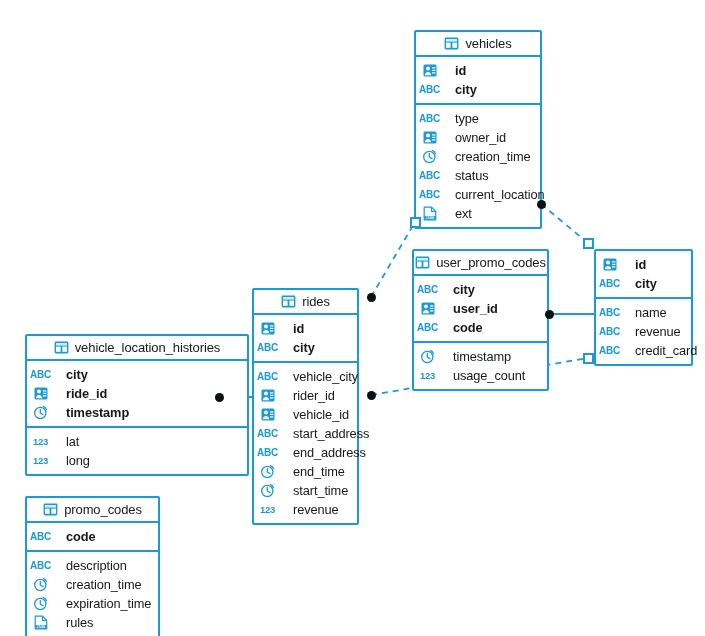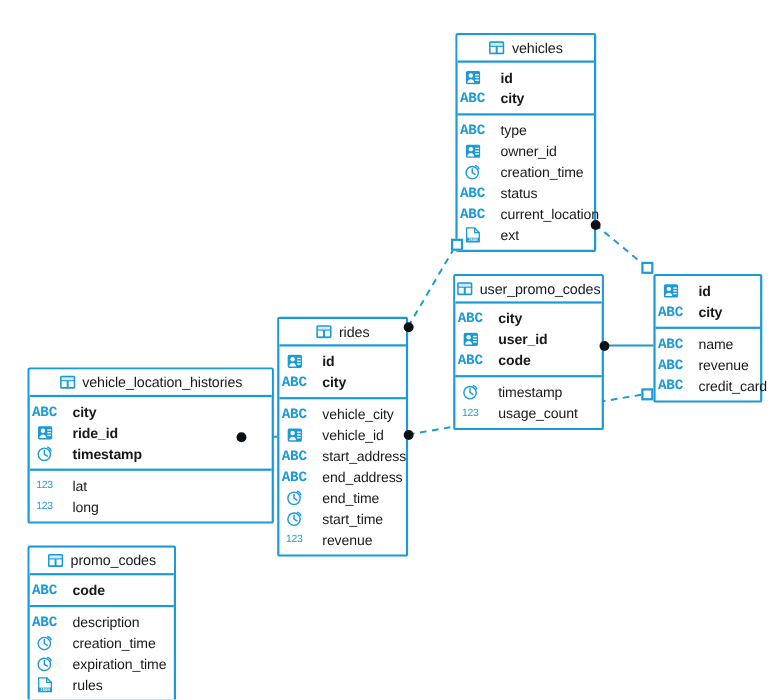--- a/index.html
+++ b/index.html
@@ -88,31 +88,31 @@
     flex: 0 0 auto;
     display: inline-flex;
     align-items: center;
     justify-content: center;
     width: 15px;
     height: 15px;
   }
   .icon svg { display: block; }
 
   .icon-abc {
-    font-family: Liberation Mono, monospace;
-    font-size: 13px;
+    font-family: Liberation Sans, sans-serif;
+    font-size: 10px;
     font-weight: 700;
     color: #1a9ad7;
     letter-spacing: -0.2px;
     line-height: 1;
   }
   .icon-num {
     font-family: "Liberation Sans", sans-serif;
     font-size: 9.5px;
-    font-weight: 400;
+    font-weight: 700;
     color: #1a9ad7;
     letter-spacing: -0.3px;
     line-height: 1;
   }
 
   
   .endpoint {
     position: absolute;
     pointer-events: none;
   }
@@ -305,21 +305,21 @@
         <div class="col-row">
           <span class="icon icon-abc">ABC</span>
           <span class="col-name">revenue</span>
         </div>
         <div class="col-row">
           <span class="icon icon-abc">ABC</span>
           <span class="col-name">credit_card</span>
         </div>
       </div>
     </div>
-    <div class="table-node" style="left: 252px; top: 288px; width: 119px;">
+    <div class="table-node" style="left: 252px; top: 288px; width: 107px;">
       <div class="table-header">
         <span class="icon">
           <svg width="15" height="13" viewBox="0 0 15 13">
             <rect x="0.6" y="0.6" width="13.8" height="11.8" rx="1.4" fill="#1a9ad7"></rect>
             <rect x="2" y="2" width="11" height="2.6" fill="#cfeefb"></rect>
             <rect x="2" y="5.6" width="4.6" height="5.2" fill="#ffffff"></rect>
             <rect x="8.4" y="5.6" width="4.6" height="5.2" fill="#ffffff"></rect>
           </svg>
         </span>
         <span class="table-title">rides</span>
@@ -340,20 +340,33 @@
         </div>
         <div class="col-row">
           <span class="icon icon-abc">ABC</span>
           <span class="col-name">city</span>
         </div>
       </div>
       <div class="col-section">
         <div class="col-row">
           <span class="icon icon-abc">ABC</span>
           <span class="col-name">vehicle_city</span>
+        </div>
+        <div class="col-row">
+          <span class="icon">
+            <svg width="14" height="13" viewBox="0 0 14 13">
+              <rect x="0.5" y="0.5" width="13" height="12" rx="1.5" fill="#1a9ad7"></rect>
+              <circle cx="5" cy="4.6" r="2" fill="#ffffff"></circle>
+              <path d="M1.8 11.2c0.3-2.1 1.7-3.1 3.2-3.1s2.9 1 3.2 3.1z" fill="#ffffff"></path>
+              <rect x="9" y="3.3" width="3.4" height="1.2" fill="#ffffff"></rect>
+              <rect x="9" y="5.8" width="3.4" height="1.2" fill="#ffffff"></rect>
+              <rect x="9" y="8.3" width="3.4" height="1.2" fill="#ffffff"></rect>
+            </svg>
+          </span>
+          <span class="col-name">rider_id</span>
         </div>
         <div class="col-row">
           <span class="icon">
             <svg width="14" height="13" viewBox="0 0 14 13">
               <rect x="0.5" y="0.5" width="13" height="12" rx="1.5" fill="#1a9ad7"></rect>
               <circle cx="5" cy="4.6" r="2" fill="#ffffff"></circle>
               <path d="M1.8 11.2c0.3-2.1 1.7-3.1 3.2-3.1s2.9 1 3.2 3.1z" fill="#ffffff"></path>
               <rect x="9" y="3.3" width="3.4" height="1.2" fill="#ffffff"></rect>
               <rect x="9" y="5.8" width="3.4" height="1.2" fill="#ffffff"></rect>
               <rect x="9" y="8.3" width="3.4" height="1.2" fill="#ffffff"></rect>

